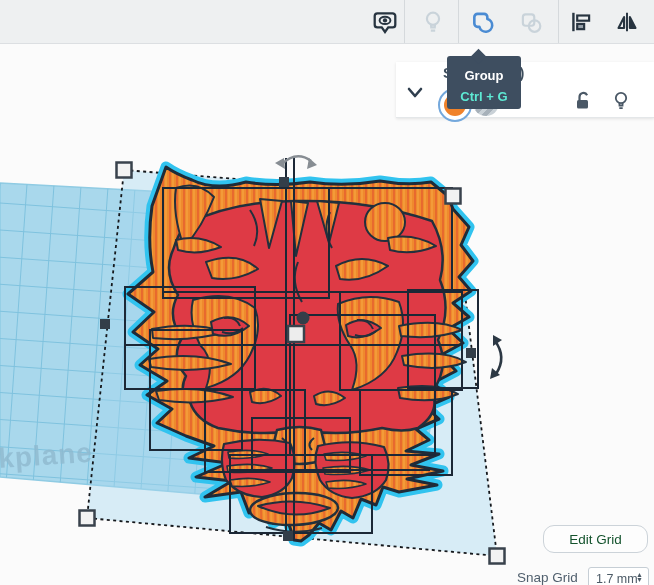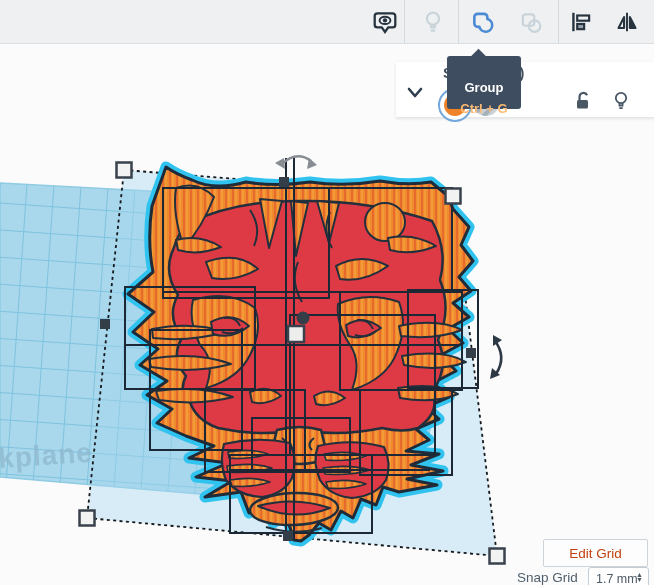--- a/index.html
+++ b/index.html
@@ -22,25 +22,25 @@
     background:repeating-linear-gradient(135deg,#a7b1ba 0 4px,#c9d1d7 4px 8px);}
   .swatch-orange,.swatch-gray{top:auto;}
   .sw-orange-pos{position:absolute;left:42px;top:26px;}
   .sw-gray-pos{position:absolute;left:77px;top:28px;}
   .panel-icon{position:absolute;top:28px;}
   
   .tooltip{position:absolute;left:447px;top:56px;width:74px;height:53px;background:#3e4e60;
     border-radius:3px;z-index:30;text-align:center;}
   .tooltip::before{content:"";position:absolute;left:26px;top:-5px;width:11px;height:11px;
     background:#3e4e60;transform:rotate(45deg);}
-  .tt-title{margin-top:24px;font-size:13px;font-weight:700;color:#ffffff;}
-  .tt-shortcut{margin-top:6px;font-size:13px;font-weight:700;color:#fdba74;}
-  
-  .edit-grid{position:absolute;left:543px;top:539px;width:103px;height:26px;background:#fdfdfd;
-    border:1px solid #ccd3d9;border-radius:2px;color:#c2410c;font-size:13.5px;z-index:20;
+  .tt-title{margin-top:12px;font-size:13px;font-weight:700;color:#ffffff;}
+  .tt-shortcut{margin-top:6px;font-size:13px;font-weight:700;color:#5eead4;}
+  
+  .edit-grid{position:absolute;left:543px;top:525px;width:103px;height:26px;background:#fdfdfd;
+    border:1px solid #ccd3d9;border-radius:11px;color:#14532d;font-size:13.5px;z-index:20;
     display:flex;align-items:center;justify-content:center;cursor:pointer;}
   .snap-label{position:absolute;left:517px;top:570px;font-size:13.5px;color:#51606e;z-index:20;text-align:right;}
   .snap-select{position:absolute;left:588px;top:567px;width:61px;height:24px;background:#fff;
     border:1px solid #c6ced5;border-radius:3px;z-index:20;font-size:12.5px;color:#4c5a66;
     display:flex;align-items:center;padding-left:7px;box-sizing:border-box;cursor:pointer;}
   .spinner{position:absolute;right:5px;top:4px;display:flex;flex-direction:column;line-height:5px;
     font-size:7px;color:#4c5a66;}
   
   .scene{position:absolute;left:0;top:0;z-index:1;}
 </style>

